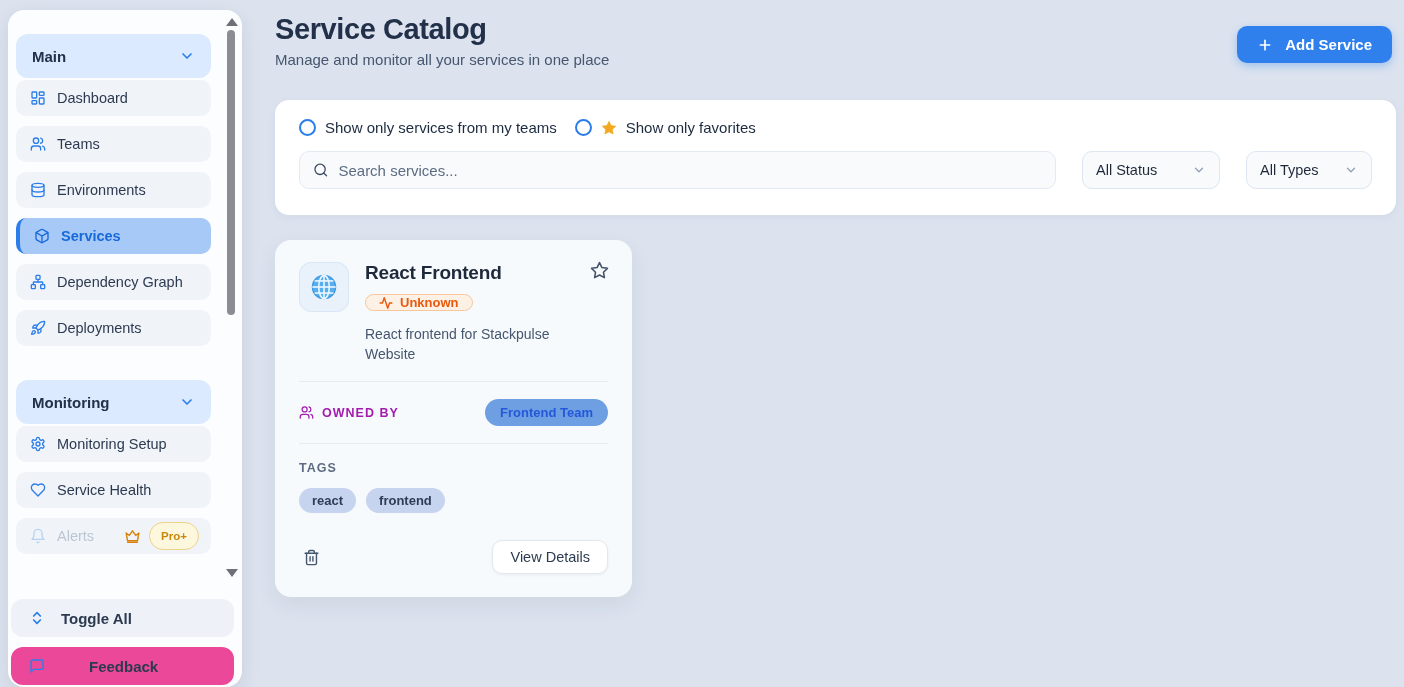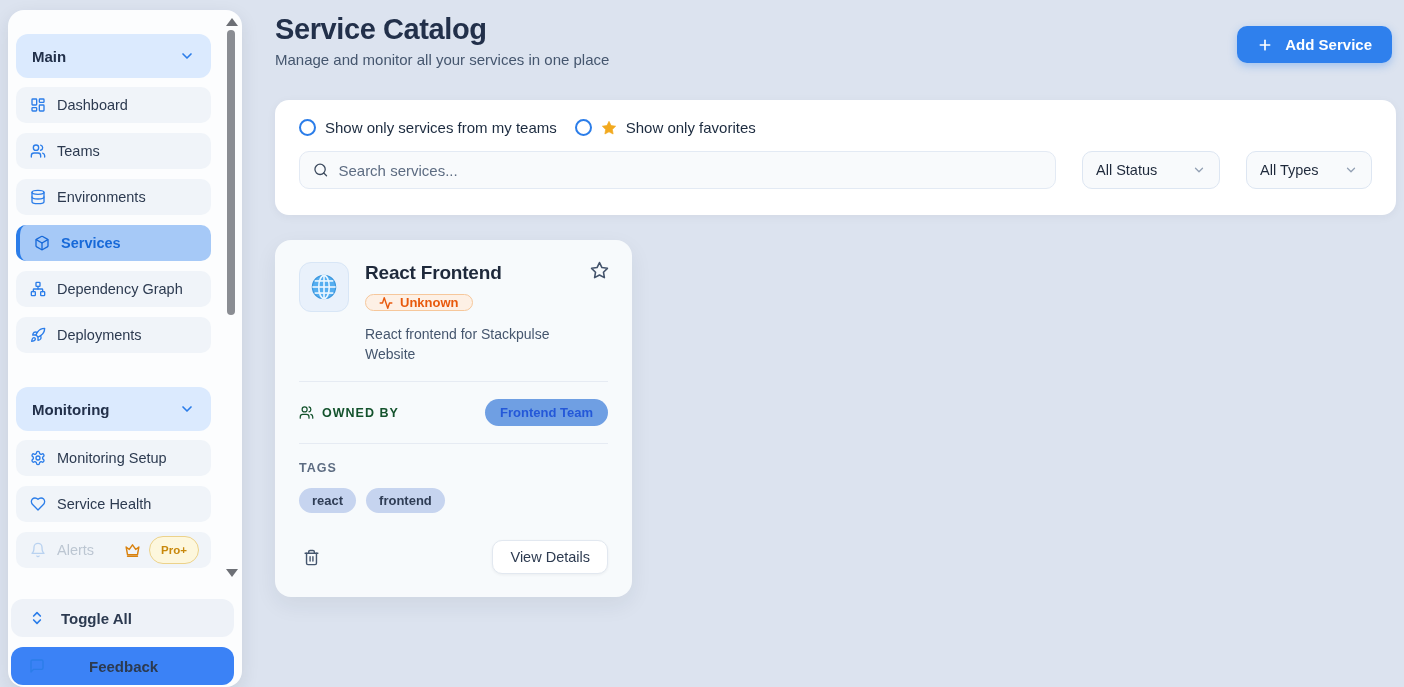--- a/index.html
+++ b/index.html
@@ -15,21 +15,21 @@
   
   .sidebar {
     position:absolute; left:8px; top:10px; width:234px; height:677px;
     background:#fcfdfe; border-radius:16px;
     box-shadow:0 6px 18px rgba(30,41,59,.10);
   }
   .nav { position:absolute; left:8px; top:24px; width:195px; }
   .section-header {
     height:44px; background:#dbeafe; border-radius:12px;
     display:flex; align-items:center; justify-content:space-between;
-    padding:0 16px; margin-bottom:9px; cursor:pointer;
+    padding:0 16px; margin-bottom:2px; cursor:pointer;
   }
   .section-header span { font-size:15px; font-weight:700; color:#22304a; }
   .section-header .chev { color:#2b7de9; }
   .nav-item {
     height:36px; background:#f0f4f9; border-radius:10px;
     display:flex; align-items:center; gap:11px;
     padding:0 12px 0 14px; margin-bottom:10px; cursor:pointer;
   }
   .nav-item .nicon { color:#2b7de9; flex:0 0 auto; }
   .nav-item span.lbl { font-size:14.5px; font-weight:500; color:#2c3a50; }
@@ -49,21 +49,21 @@
     border-radius:999px; padding:7px 11px;
   }
   .section-gap { height:24px; }
 
   .side-footer { position:absolute; left:3px; right:8px; bottom:2px; }
   .footer-item {
     height:38px; border-radius:12px; background:#eef2f8;
     display:flex; align-items:center; gap:16px;
     padding:0 18px; margin-top:10px; cursor:pointer;
   }
-  .footer-item.feedback { background:#3b82f6;gap:44px; }
+  .footer-item.feedback { background:#ec4899;gap:44px; }
   .footer-item .nicon { color:#2b7de9; }
   .footer-item span { font-size:15px; font-weight:600; color:#2c3a50; }
 
   
   .sb-track { position:absolute; right:4px; top:0; width:14px; height:100%; }
   .sb-arrow { position:absolute; left:2px; width:0; height:0; border-left:6px solid transparent; border-right:6px solid transparent; cursor:pointer; }
   .sb-arrow.up { top:8px; border-bottom:8px solid #6d7076; }
   .sb-arrow.down { top:559px; border-top:8px solid #6d7076; }
   .sb-thumb { position:absolute; left:3px; top:20px; width:8px; height:285px; background:#8a8d93; border-radius:5px; cursor:grab; }
 
@@ -131,21 +131,21 @@
   .card-title { font-size:19px; font-weight:700; color:#1e293b; letter-spacing:-.2px; }
   .status-badge {
     margin-top:10px; display:inline-flex; align-items:center; gap:7px;
     background:#fdf0e5; border:1px solid #f6c79b; color:#e8590c;
     border-radius:999px; padding:0 13px; font-size:13px; font-weight:700;
   }
   .card-desc { margin-top:10px; font-size:14px; line-height:1.45; color:#45566e; max-width:205px; }
   .fav-btn { position:absolute; top:21px; right:23px; background:none; border:none; color:#43536b; cursor:pointer; padding:0; }
   .divider { height:1px; background:#e6ebf3; margin:17px 0; }
   .owned-row { display:flex; align-items:center; justify-content:space-between; }
-  .owned-label { display:flex; align-items:center; gap:8px; color:#14532d; }
+  .owned-label { display:flex; align-items:center; gap:8px; color:#a21caf; }
   .owned-label b { font-size:12.5px; font-weight:600; letter-spacing:.08em; }
   .team-pill {
     background:#6f9fe3; color:#2458d8; font-size:13px; font-weight:700;
     border-radius:999px; padding:6px 15px; cursor:pointer;
   }
   .tags-label { font-size:12.5px; font-weight:600; letter-spacing:.08em; color:#5d6c82; }
   .tags-row { display:flex; gap:10px; margin-top:13px; }
   .tag-pill {
     background:#c6d4ef; color:#2f3d55; font-size:13px; font-weight:600;
     border-radius:999px; padding:5px 13px;

